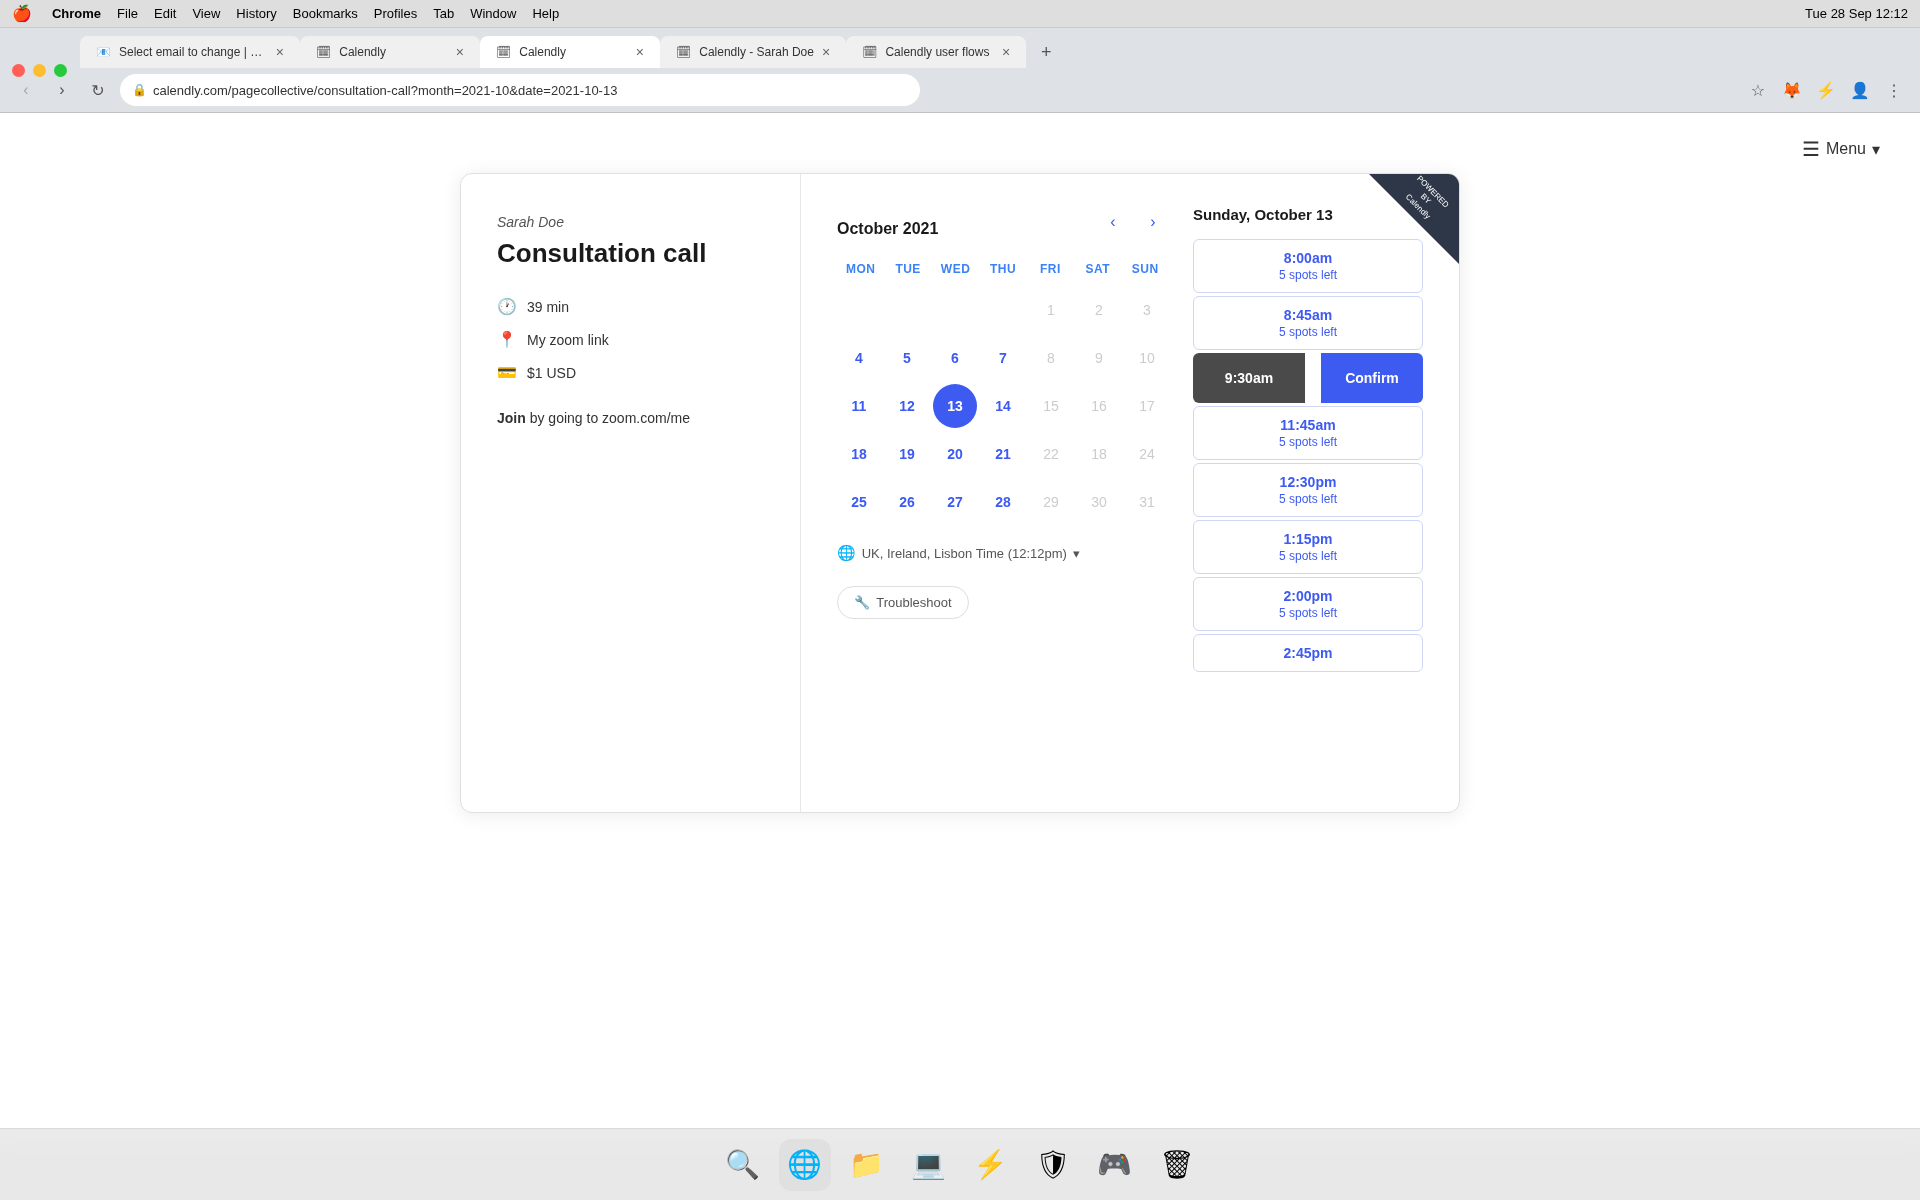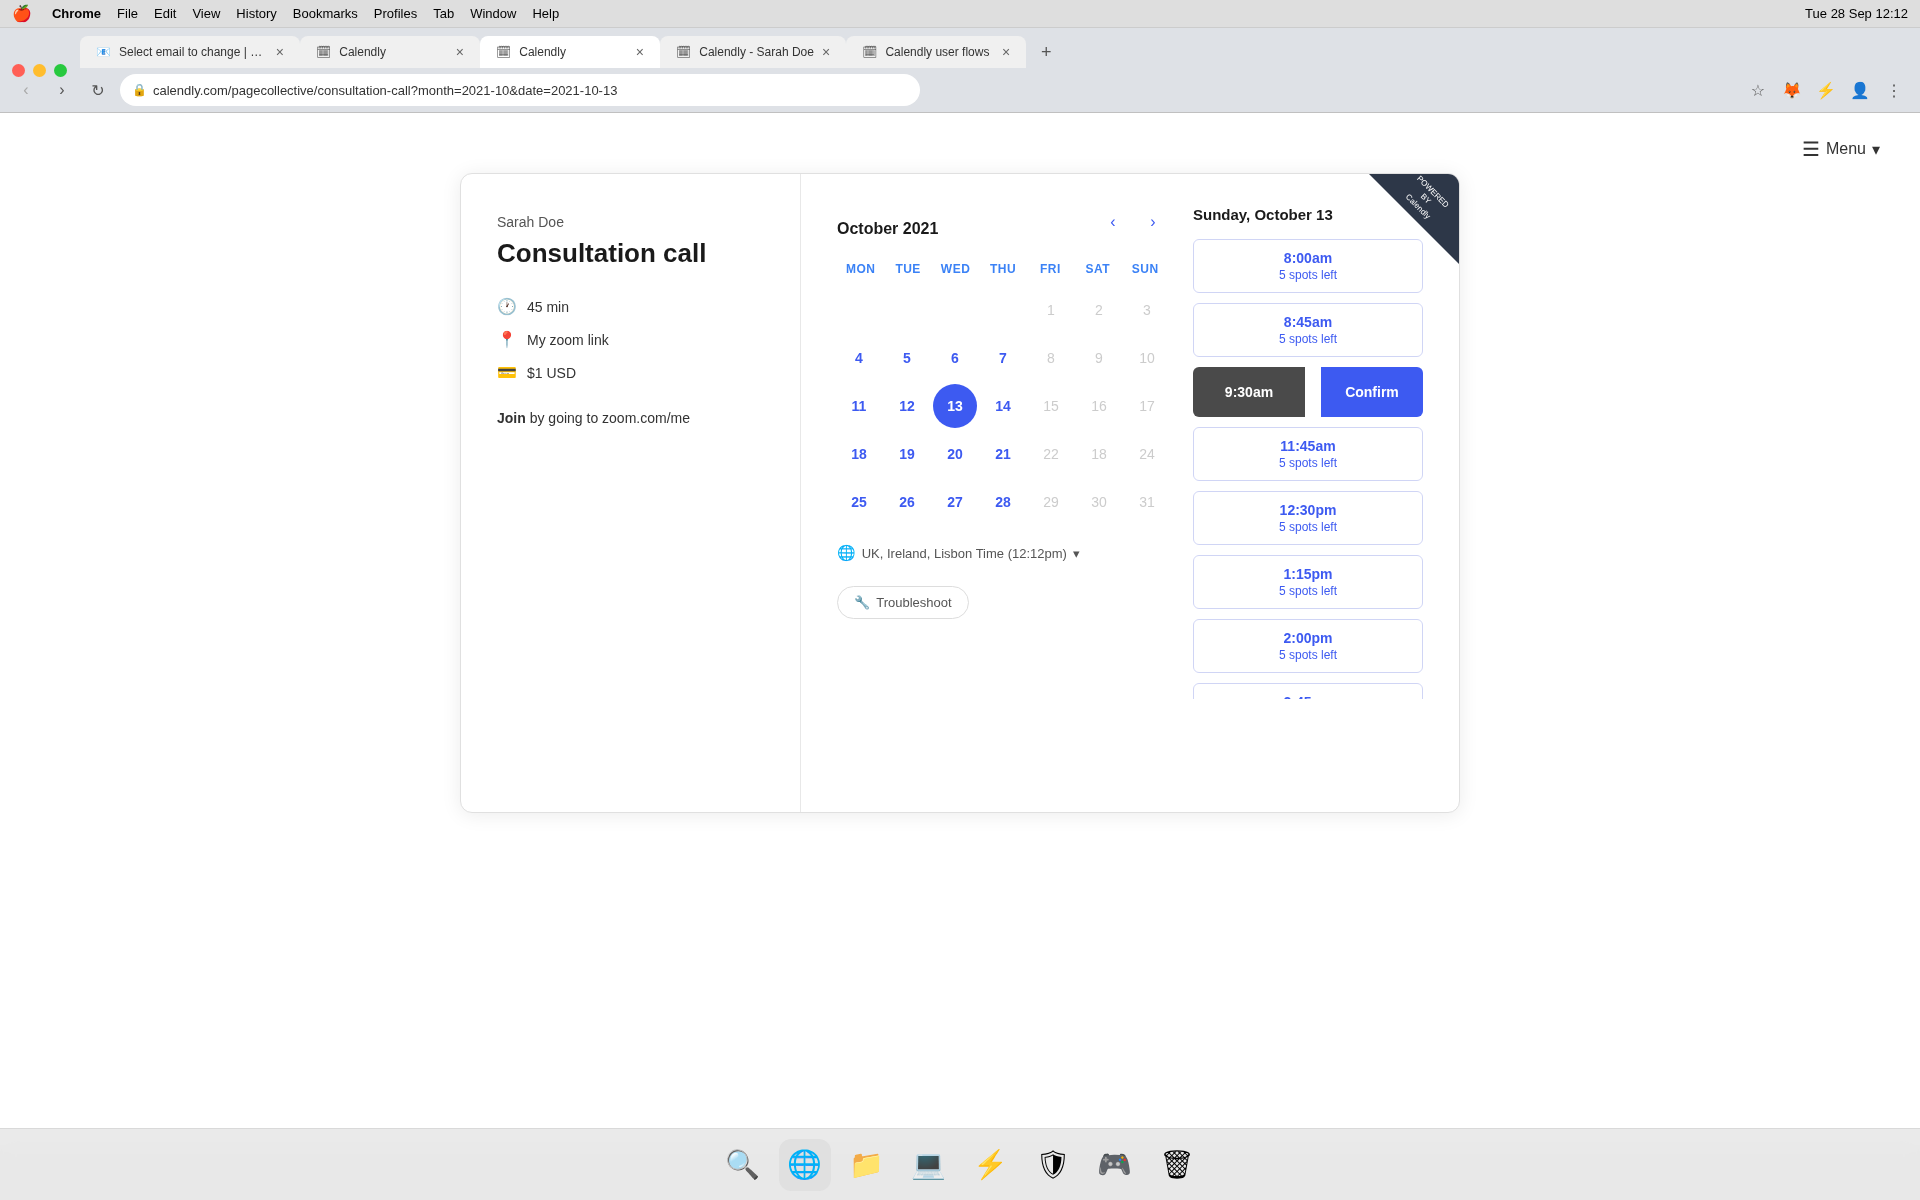--- a/index.html
+++ b/index.html
@@ -158,20 +158,21 @@
     .left-panel {
       width: 340px;
       padding: 40px 36px;
       border-right: 1px solid #e8e8e8;
       flex-shrink: 0;
     }
     .host-name {
       font-size: 14px;
       color: #555;
       margin-bottom: 8px;
+      font-style: italic;
     }
     .event-title {
       font-size: 26px;
       font-weight: 700;
       color: #1a1a1a;
       margin-bottom: 28px;
     }
     .event-meta {
       display: flex;
       flex-direction: column;
@@ -345,21 +346,21 @@
     }
     .selected-date {
       font-size: 15px;
       font-weight: 600;
       color: #1a1a1a;
       margin-bottom: 16px;
     }
     .time-slots {
       display: flex;
       flex-direction: column;
-      gap: 10px;
+      gap: 3px;
       max-height: 460px;
       overflow-y: auto;
     }
     .time-slot {
       border: 1.5px solid #d0d5f5;
       border-radius: 6px;
       padding: 10px 14px;
       cursor: pointer;
       text-align: center;
     }
@@ -513,21 +514,21 @@
   </div>
 
   <div class="main-card">
 
     <div class="left-panel">
       <div class="host-name">Sarah Doe</div>
       <div class="event-title">Consultation call</div>
       <div class="event-meta">
         <div class="meta-item">
           <span class="meta-icon">🕐</span>
-          <span>45 min</span>
+          <span>39 min</span>
         </div>
         <div class="meta-item">
           <span class="meta-icon">📍</span>
           <span>My zoom link</span>
         </div>
         <div class="meta-item">
           <span class="meta-icon">💳</span>
           <span>$1 USD</span>
         </div>
       </div>

